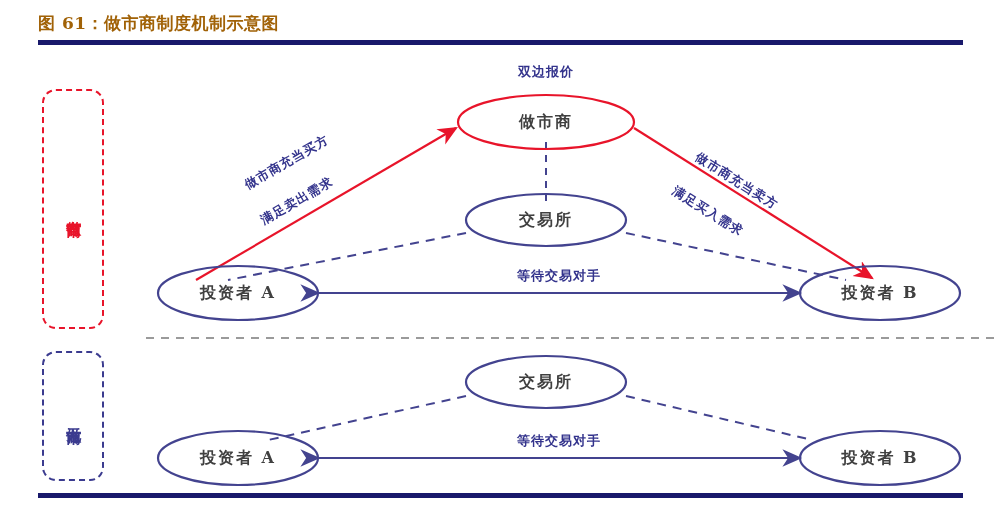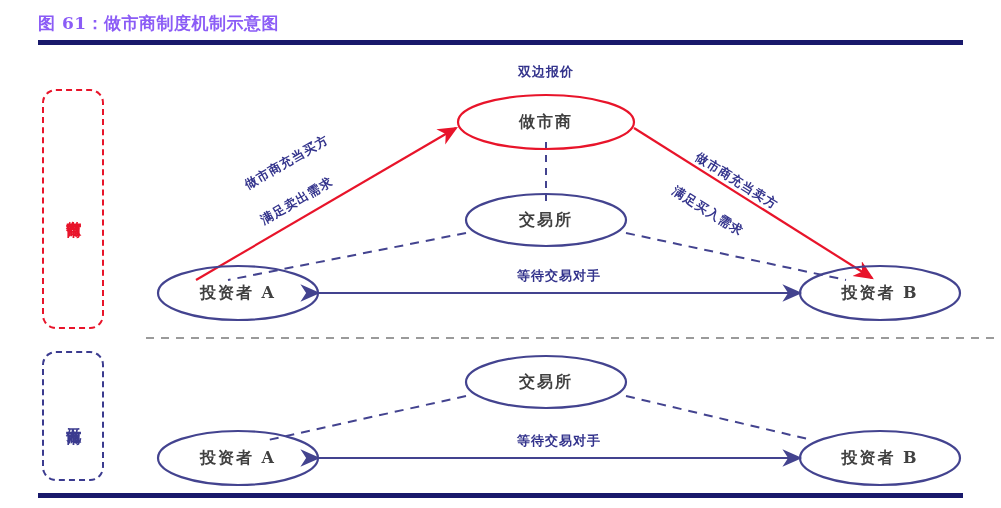--- a/index.html
+++ b/index.html
@@ -14,21 +14,21 @@
     overflow: hidden;
     font-family: "DejaVu Sans", "Liberation Sans", sans-serif;
   }
 
   .page-title {
     position: absolute;
     left: 38px;
     top: 12px;
     font-size: 17px;
     font-weight: bold;
-    color: #8b5cf6;
+    color: #a16207;
     letter-spacing: 0.5px;
     white-space: nowrap;
     font-family: "DejaVu Serif", "Liberation Serif", serif;
   }
 
   .rule-top {
     position: absolute;
     left: 38px;
     top: 40px;
     width: 925px;

